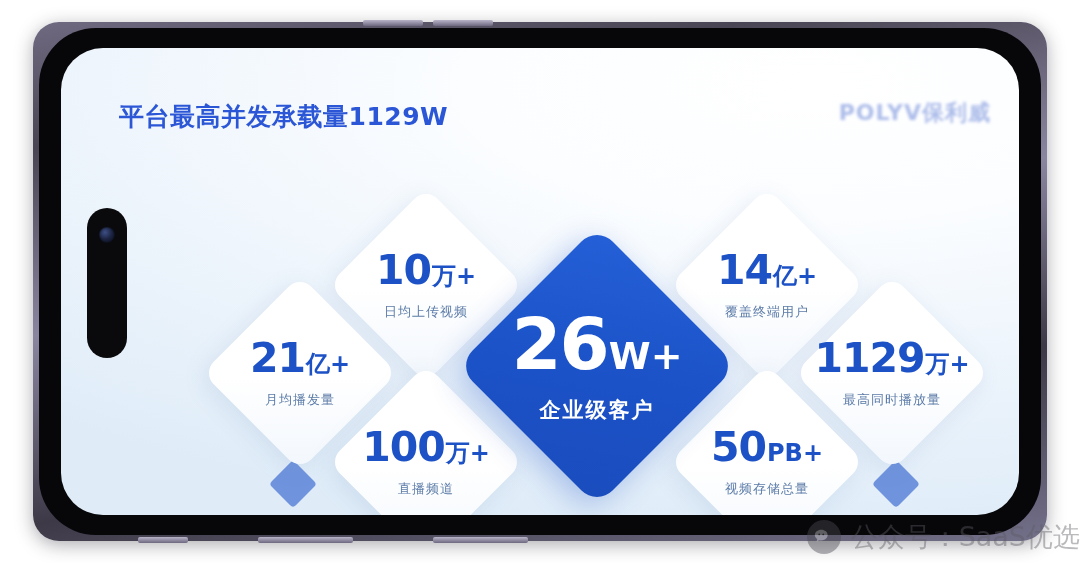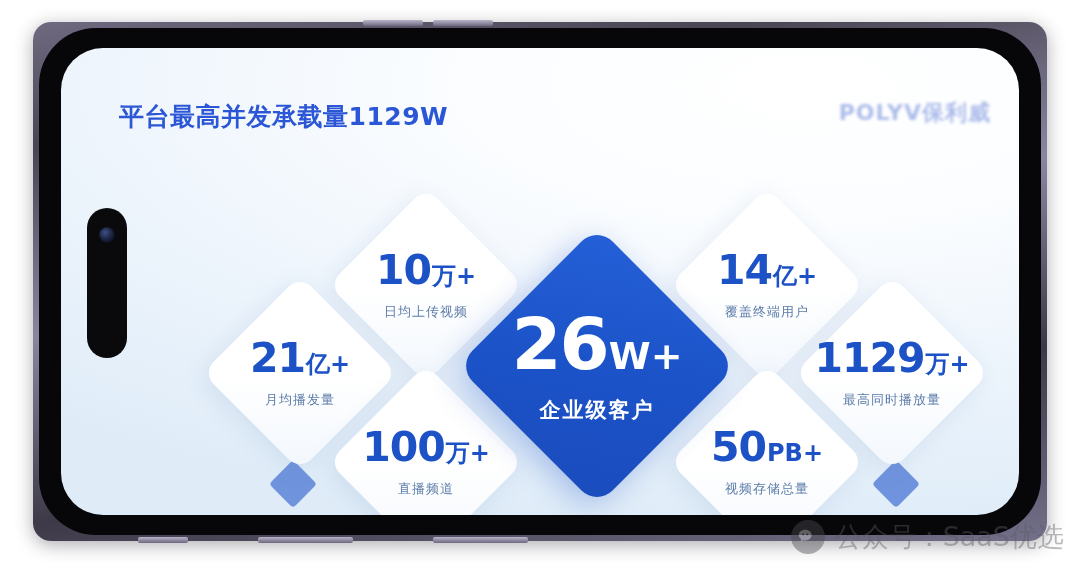--- a/index.html
+++ b/index.html
@@ -9,21 +9,21 @@
     font-family:"Liberation Sans","DejaVu Sans",sans-serif;
     overflow:hidden;
     position:relative;
   }
 
   
   #device-frame{
     position:absolute;
     left:33px; top:22px;
     width:1014px; height:519px;
-    border-radius:18px;
+    border-radius:26px;
     background:linear-gradient(170deg,#6f6a80 0%,#4a4554 18%,#8b86a0 45%,#3d3947 72%,#73708a 100%);
     box-shadow:0 4px 18px rgba(40,38,50,.38);
   }
   #device-bezel{
     position:absolute;
     left:6px; top:6px; right:6px; bottom:6px;
     border-radius:57px;
     background:#07070a;
   }
   #device-screen{
@@ -124,21 +124,21 @@
 
   
   .deco-diamond{
     position:absolute;width:34px;height:34px;
     transform:rotate(45deg);border-radius:4px;
     background:#6f93dd;
   }
 
   
   #watermark{
-    position:absolute;right:16px;bottom:8px;
+    position:absolute;right:0;bottom:8px;
     display:flex;align-items:center;gap:10px;
     font-size:27px;color:#5c5c63;opacity:.42;
     white-space:nowrap;z-index:20;
     font-family:"DejaVu Sans","Liberation Sans",sans-serif;
   }
   #wechat-bubble-icon{
     width:34px;height:34px;border-radius:50%;
     background:#4a4a52;display:flex;align-items:center;justify-content:center;
   }
 </style>

